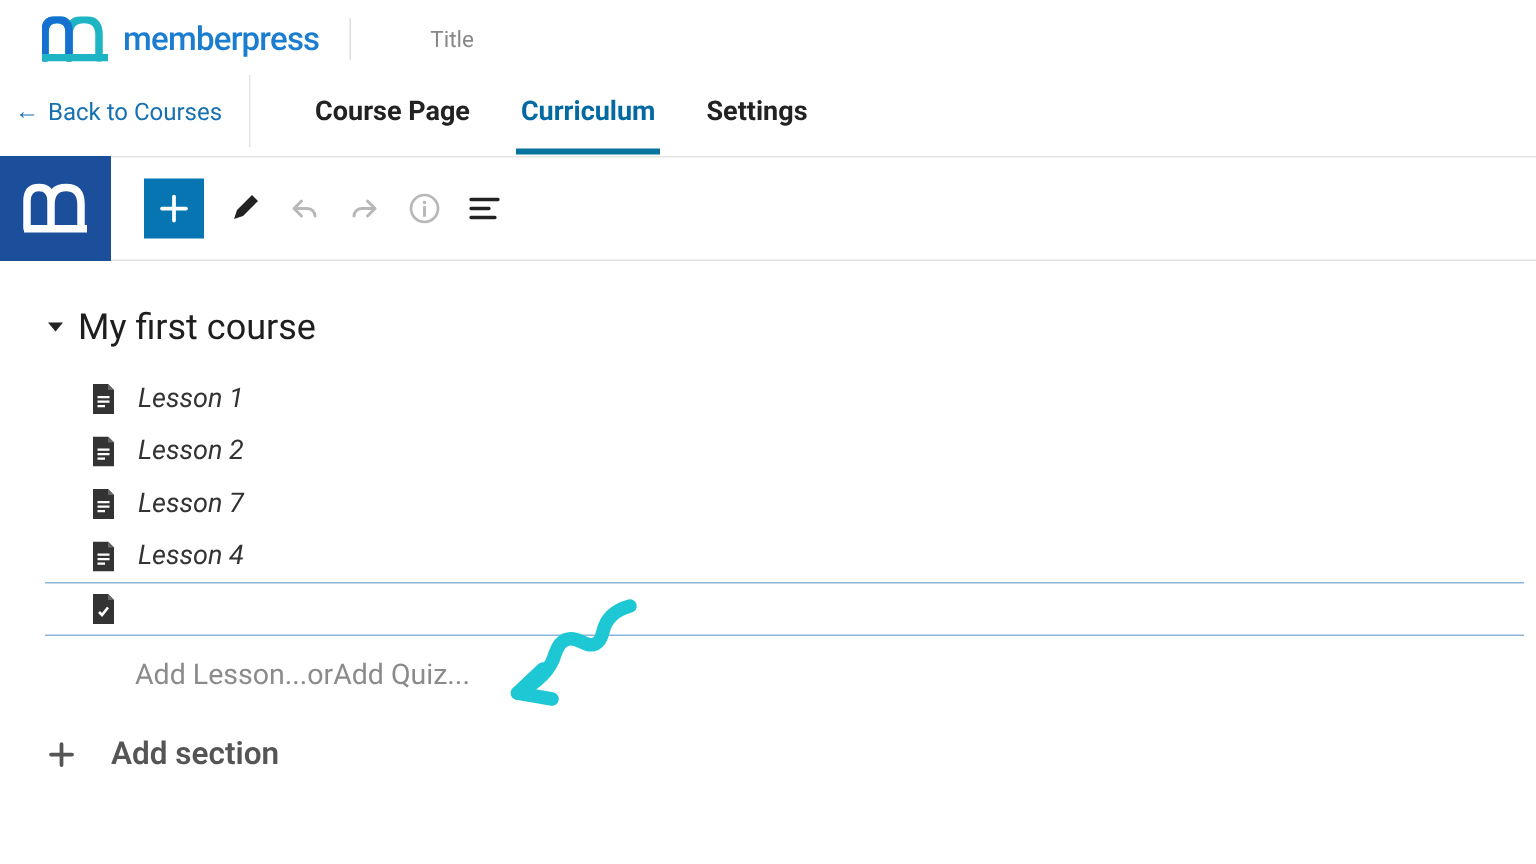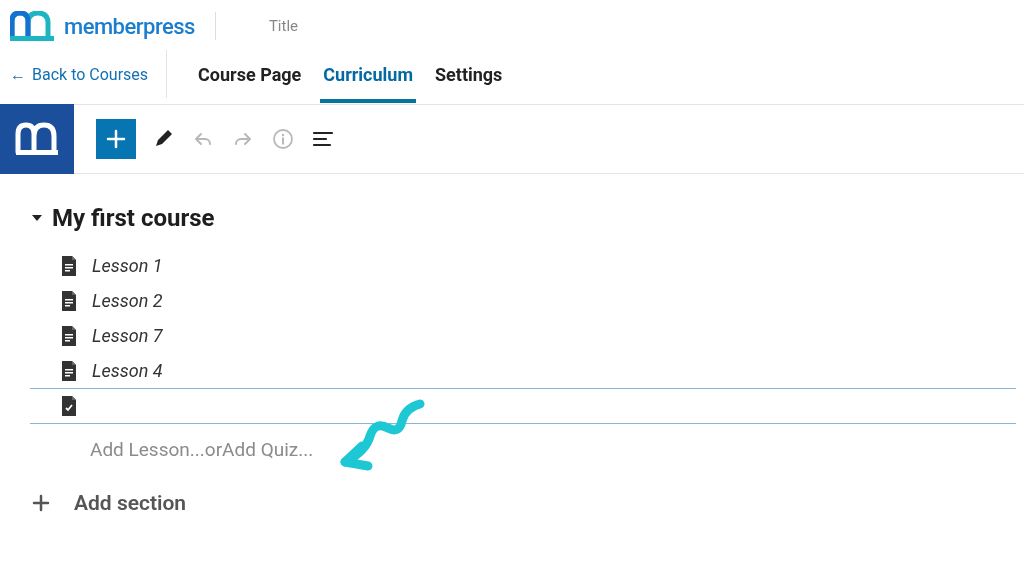--- a/index.html
+++ b/index.html
@@ -1,38 +1,38 @@
 <!DOCTYPE html>
 <html><head>
   <meta charset="utf-8">
   <style>
     * { margin: 0; padding: 0; box-sizing: border-box; }
     body { font-family: -apple-system, BlinkMacSystemFont, "Segoe UI", Roboto, Helvetica, Arial, sans-serif; background: #fff; color: #1e1e1e; width: 1024px; height: 576px; overflow: hidden; }
 
-    .top-bar { display: flex; align-items: center; padding: 8px 10px 0 10px; height: 44px; }
+    .top-bar { display: flex; align-items: center; padding: 8px 10px 0 28px; height: 44px; }
     .logo-wrap { display: flex; align-items: center; gap: 8px; }
     .logo-text { font-size: 22px; font-weight: 500; color: #1b7dd0; letter-spacing: -0.5px; }
     .divider-v { width: 1px; height: 28px; background: #ddd; margin: 0 16px 0 20px; }
     .title-label { color: #888; font-size: 15px; margin-left: 37px; }
 
     .nav-row { display: flex; align-items: center; height: 60px; }
     .back-link { color: #1570b2; font-size: 16px; padding: 0 18px 0 10px; display: flex; align-items: center; gap: 6px; cursor: pointer; border-right: 1px solid #e4e4e4; height: 48px; }
-    .tabs { display: flex; gap: 16px; margin-left: 28px; }
+    .tabs { display: flex; gap: 28px; margin-left: 40px; }
     .tab { font-size: 18px; font-weight: 700; color: #222; padding: 18px 3px 14px 3px; cursor: pointer; border-bottom: 4px solid transparent; }
     .tab.active { color: #0369a1; border-bottom-color: #06759e; }
 
     .toolbar-row { display: flex; align-items: center; border-top: 1px solid #e4e4e4; border-bottom: 1px solid #e4e4e4; height: 70px; }
     .m-badge { width: 74px; height: 70px; background: #1b4e9b; display: flex; align-items: center; justify-content: center; }
     .toolbar { display: flex; align-items: center; gap: 14px; padding-left: 22px; }
     .add-btn { width: 40px; height: 40px; background: #0675b1; display: flex; align-items: center; justify-content: center; cursor: pointer; }
     .tool-icon { width: 26px; height: 26px; display: flex; align-items: center; justify-content: center; cursor: pointer; color: #222; }
     .tool-icon.disabled { color: #b8b8b8; cursor: default; }
 
     .content { padding: 30px 0 0 30px; }
-    .section-header { display: flex; align-items: center; gap: 8px; font-size: 24px; font-weight: 700; margin-bottom: 16px; cursor: pointer; }
+    .section-header { display: flex; align-items: center; gap: 8px; font-size: 24px; font-weight: 400; margin-bottom: 16px; cursor: pointer; }
     .lessons { display: flex; flex-direction: column; }
     .lesson-row { display: flex; align-items: center; gap: 14px; padding: 7px 0 7px 30px; font-size: 18px; color: #333; cursor: pointer; font-style: italic; }
     .lesson-row svg { flex-shrink: 0; }
     .hr-thin { height: 1px; background: #8bb5d6; margin-right: 8px; }
     .add-links-row { display: flex; align-items: flex-start; gap: 0; padding: 14px 0 14px 60px; font-size: 19px; color: #8b8b8b; }
     .add-links-row .link { cursor: pointer; }
     .add-section { display: flex; align-items: center; gap: 24px; font-size: 21px; font-weight: 600; color: #555; padding: 16px 0 0 2px; cursor: pointer; }
 
     .arrow-annotation { position: absolute; left: 310px; top: 396px; pointer-events: none; }
   </style>

